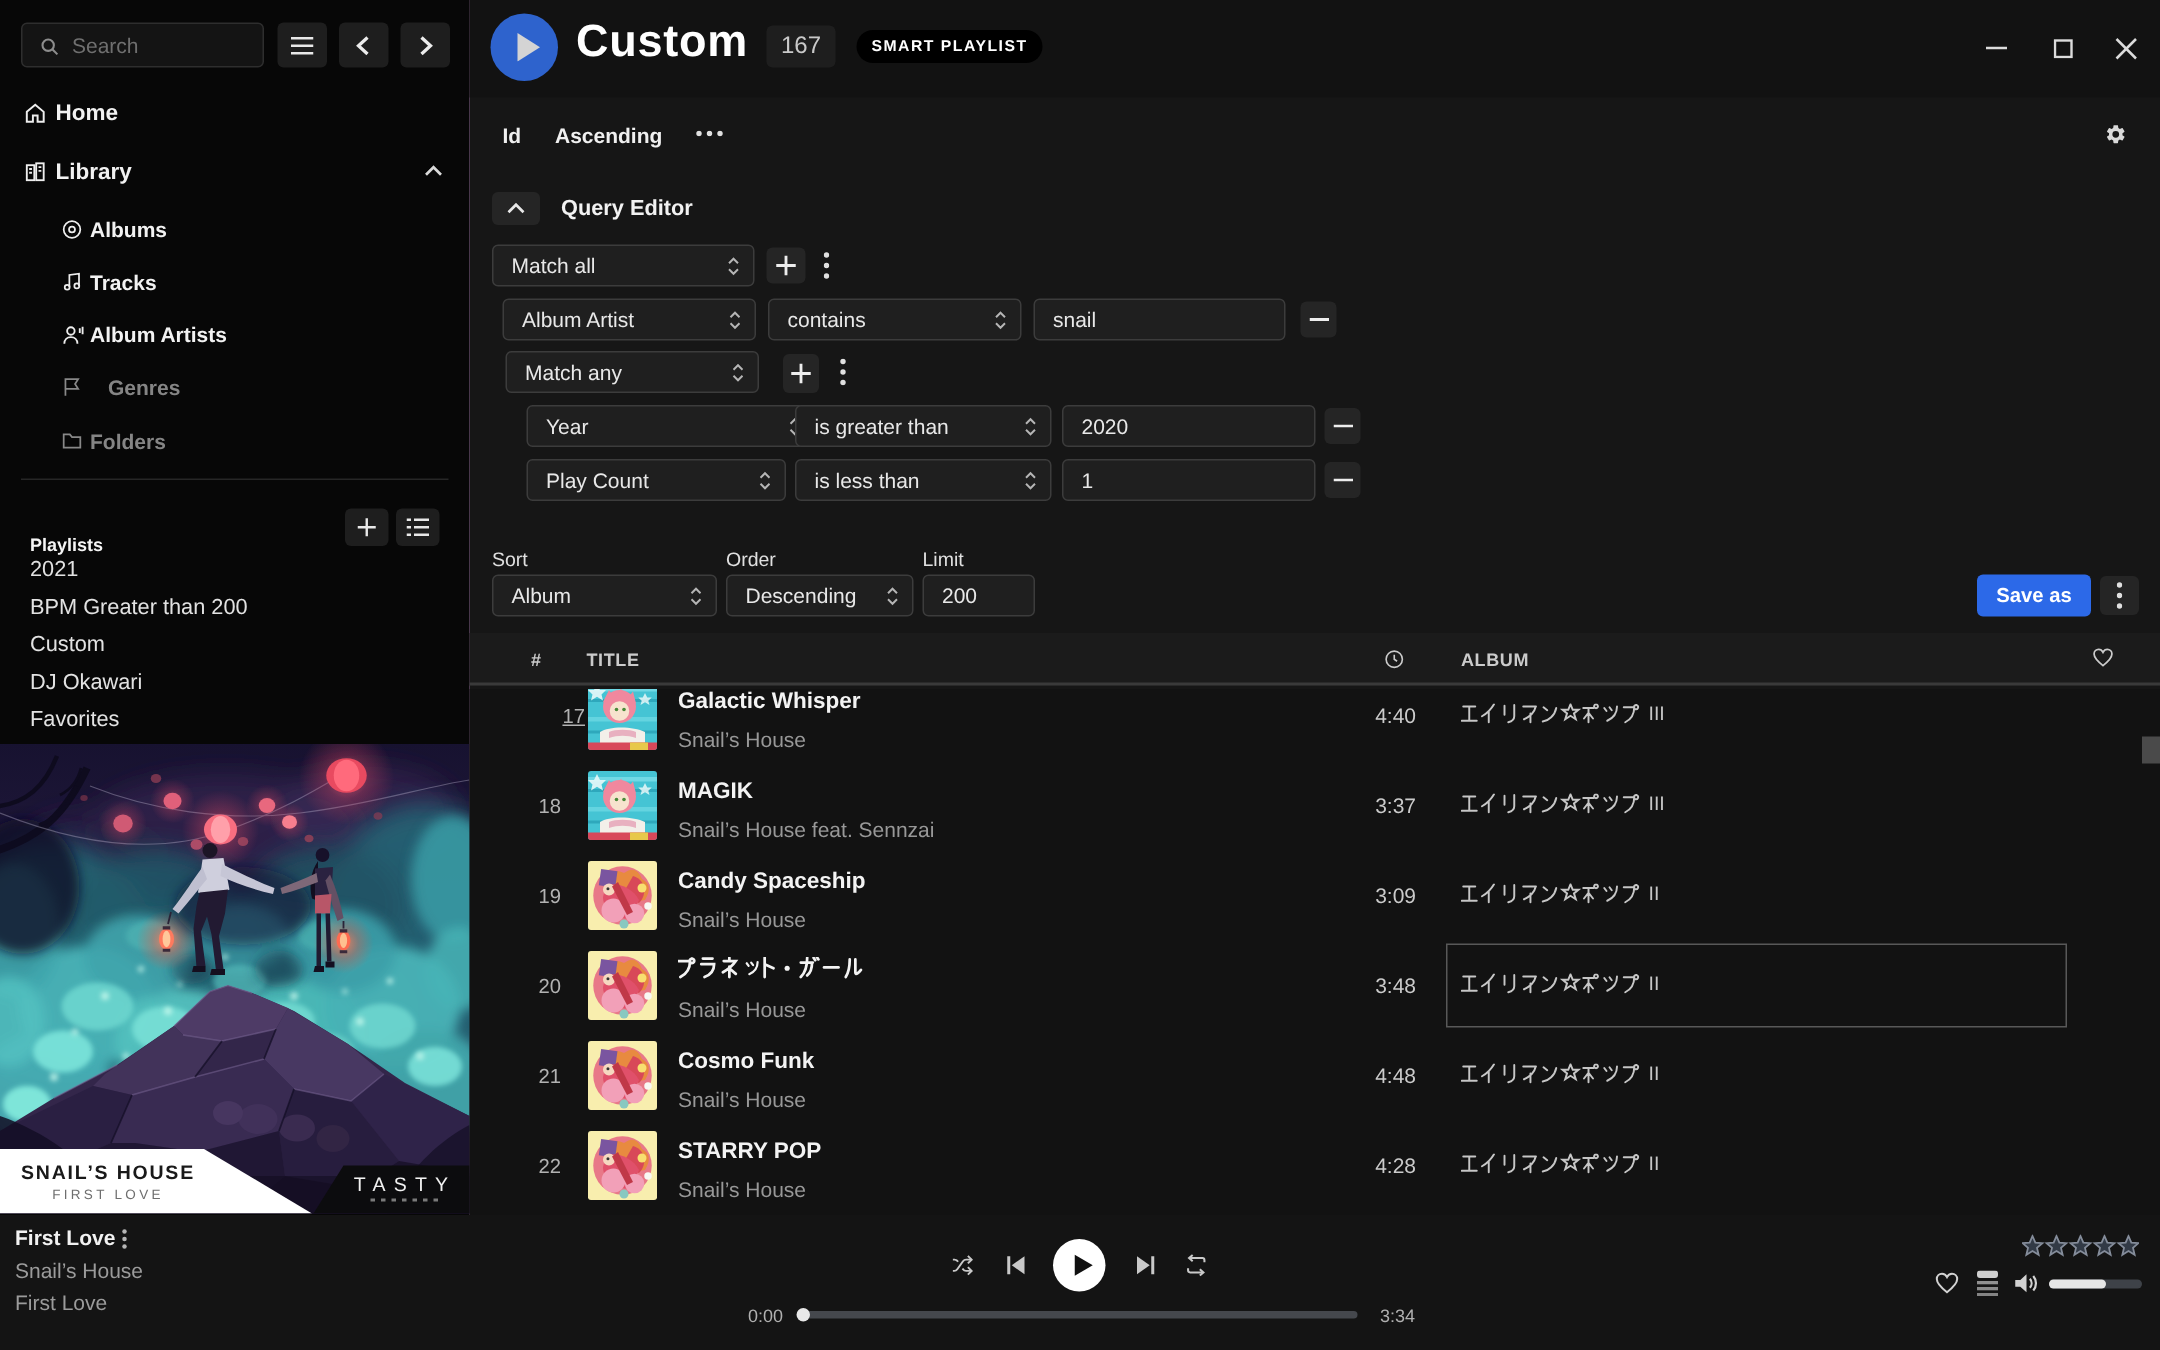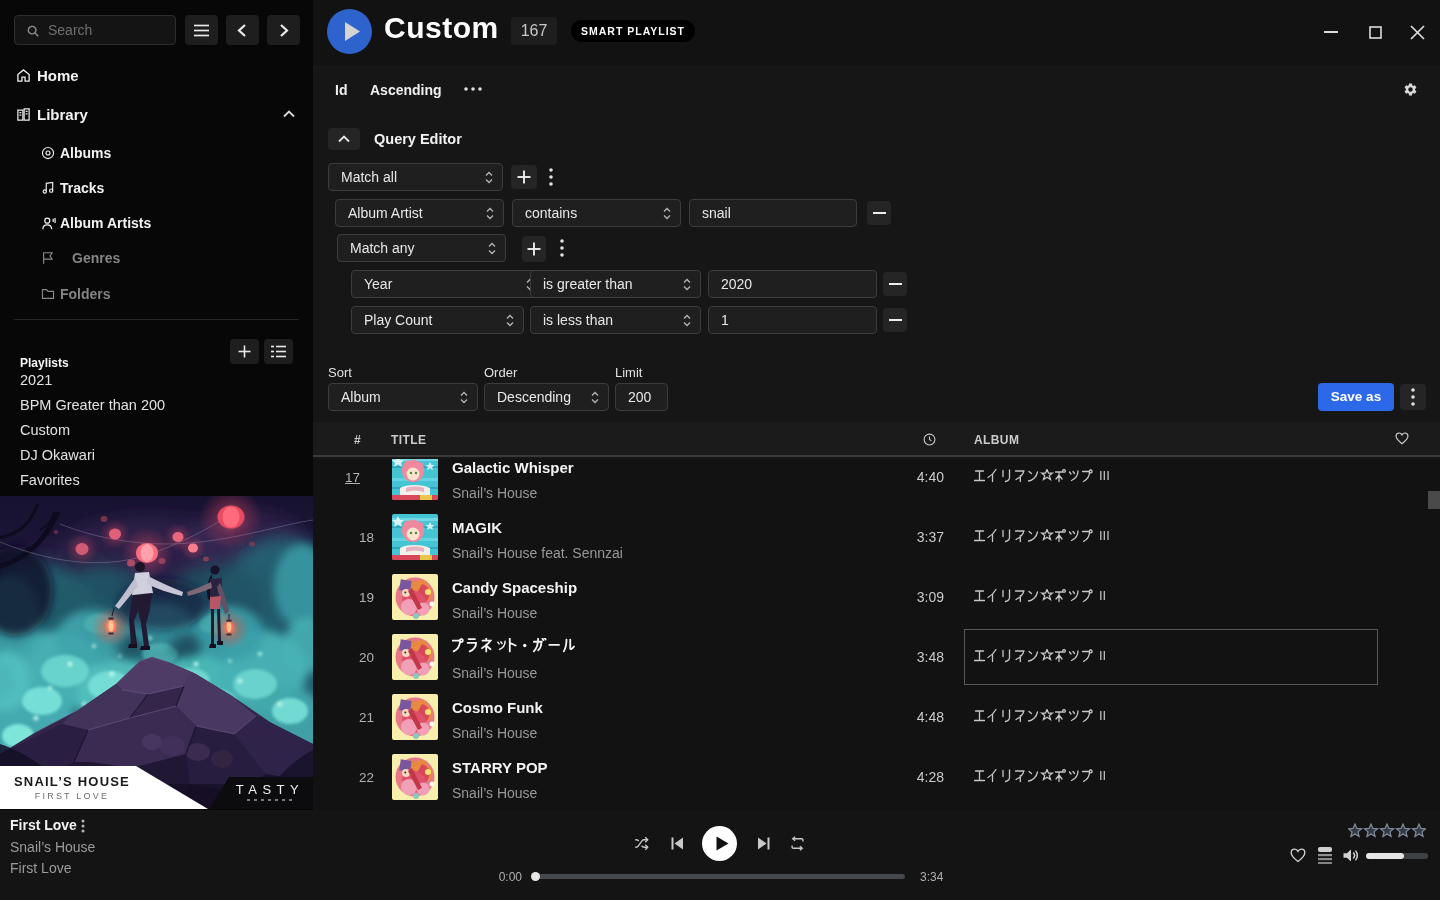--- a/index.html
+++ b/index.html
@@ -585,21 +585,21 @@
     <div class="sel" style="left:15px;top:383px;width:150px;">Album<svg class="car" width="8" height="13" viewBox="0 0 8 13" fill="none" stroke="#b5b5b5" stroke-width="1.3">
           <polyline points="1,4.5 4,1.5 7,4.5"></polyline>
           <polyline points="1,8.5 4,11.5 7,8.5"></polyline>
         </svg></div>
     <span class="lbl" style="left:171px;top:365px;">Order</span>
     <div class="sel" style="left:171px;top:383px;width:125px;">Descending<svg class="car" width="8" height="13" viewBox="0 0 8 13" fill="none" stroke="#b5b5b5" stroke-width="1.3">
           <polyline points="1,4.5 4,1.5 7,4.5"></polyline>
           <polyline points="1,8.5 4,11.5 7,8.5"></polyline>
         </svg></div>
     <span class="lbl" style="left:302px;top:365px;">Limit</span>
-    <div class="inp" style="left:302px;top:383px;width:53px;">200</div>
+    <div class="inp" style="left:302px;top:383px;width:75px;">200</div>
     <div class="abs" style="left:1005px;top:383px;width:76px;height:28px;background:#2c69e8;border-radius:4px;text-align:center;line-height:28px;color:#fff;font-size:13.5px;font-weight:700;">Save as</div>
     <div class="qbtn" style="left:1087px;top:384px;width:26px;height:26px;">
         <svg width="4" height="18" viewBox="0 0 4 18">
           <g fill="#e0e0e0">
             <circle cx="2" cy="2" r="1.8"></circle>
             <circle cx="2" cy="9" r="1.8"></circle>
             <circle cx="2" cy="16" r="1.8"></circle>
           </g>
         </svg>
       </div>
@@ -614,21 +614,21 @@
       <span class="thc" style="left:661px;top:11px;">ALBUM</span>
       <svg class="abs" style="left:1082px;top:10px" width="14" height="13" viewBox="0 0 24 22" fill="none" stroke="#cbcbcb" stroke-width="2">
           <path d="M12 20 C5 14.5 1.8 10.8 1.8 6.8 C1.8 3.6 4.2 1.5 7 1.5 C9 1.5 11 2.8 12 4.8 C13 2.8 15 1.5 17 1.5 C19.8 1.5 22.2 3.6 22.2 6.8 C22.2 10.8 19 14.5 12 20 Z"></path>
         </svg>
     </div>
     <div class="abs" id="tbl" style="left:0;top:459px;width:1127px;height:351px;background:#121212;overflow:hidden;">
 
       <div class="abs" style="left:651px;top:170px;width:414px;height:56px;border:1px solid #585858;"></div>
 
       <div class="abs" style="left:0;top:-12px;width:1127px;height:60px;">
-        <span class="row-num" style="left:7px;top:23px;text-decoration:underline;">17</span>
+        <span class="row-num" style="left:37px;top:23px;text-decoration:underline;">17</span>
         <div class="thumb" style="top:7px;"><svg width="46" height="46">
               <use href="#art-teal"></use>
             </svg></div>
         <span class="row-title" style="top:12px;">Galactic Whisper</span>
         <span class="row-artist" style="top:38px;">Snail’s House</span>
         <span class="row-dur" style="left:571px;top:22px;">4:40</span>
         <div class="abs" style="left:661px;top:22px;">
             <svg width="140" height="15" style="display:block">
               <g fill="none" stroke="#c6c6c6" stroke-width="1.3" stroke-linecap="round" color="#c6c6c6">
                 <use href="#k-e"></use>

